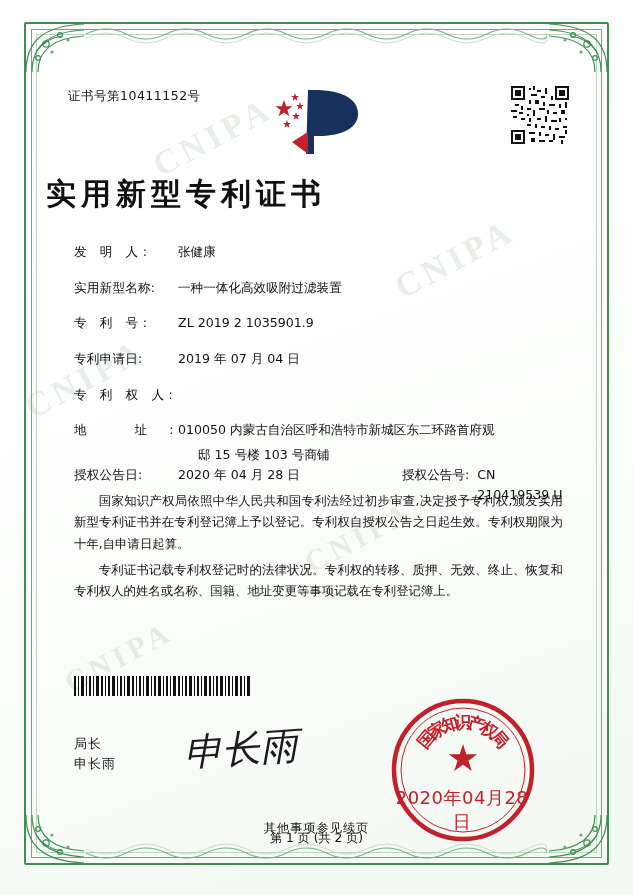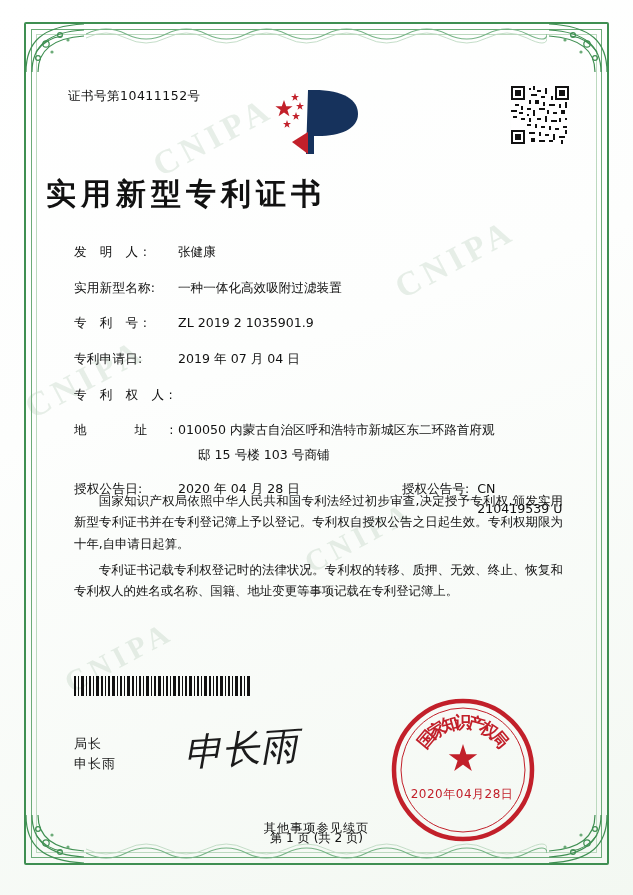--- a/index.html
+++ b/index.html
@@ -176,21 +176,21 @@
   .seal {
     position: absolute;
     right: 48px; top: 650px;
     width: 152px; height: 152px;
   }
   .seal-date {
     position: absolute;
     right: 54px; top: 742px;
     width: 142px;
     text-align: center;
-    font-size: 12px;
+    font-size: 18px;
     color: #c2202a;
     letter-spacing: 0.5px;
   }
 
   .page-no {
     position: absolute;
     left: 0; right: 0; top: 786px;
     text-align: center;
     font-size: 12.2px;
     color: #111;
@@ -419,21 +419,21 @@
       <div class="row">
         <div class="lab sp2">专 利 权 人:</div>
       </div>
 
       <div class="row">
         <div class="lab sp3">地 址:</div>
         <div class="val">010050 内蒙古自治区呼和浩特市新城区东二环路首府观</div>
       </div>
       <div class="addr2">邸 15 号楼 103 号商铺</div>
 
-      <div class="row two" style="margin-top:14px;">
+      <div class="row two" style="">
         <div class="lab">授权公告日:</div>
         <div class="val">2020 年 04 月 28 日</div>
         <div class="lab2">授权公告号:</div>
         <div class="val2">CN 210419539 U</div>
       </div>
     </div>
 
     <div class="para">
       <p>国家知识产权局依照中华人民共和国专利法经过初步审查,决定授予专利权,颁发实用新型专利证书并在专利登记簿上予以登记。专利权自授权公告之日起生效。专利权期限为十年,自申请日起算。</p>
       <p>专利证书记载专利权登记时的法律状况。专利权的转移、质押、无效、终止、恢复和专利权人的姓名或名称、国籍、地址变更等事项记载在专利登记簿上。</p>

